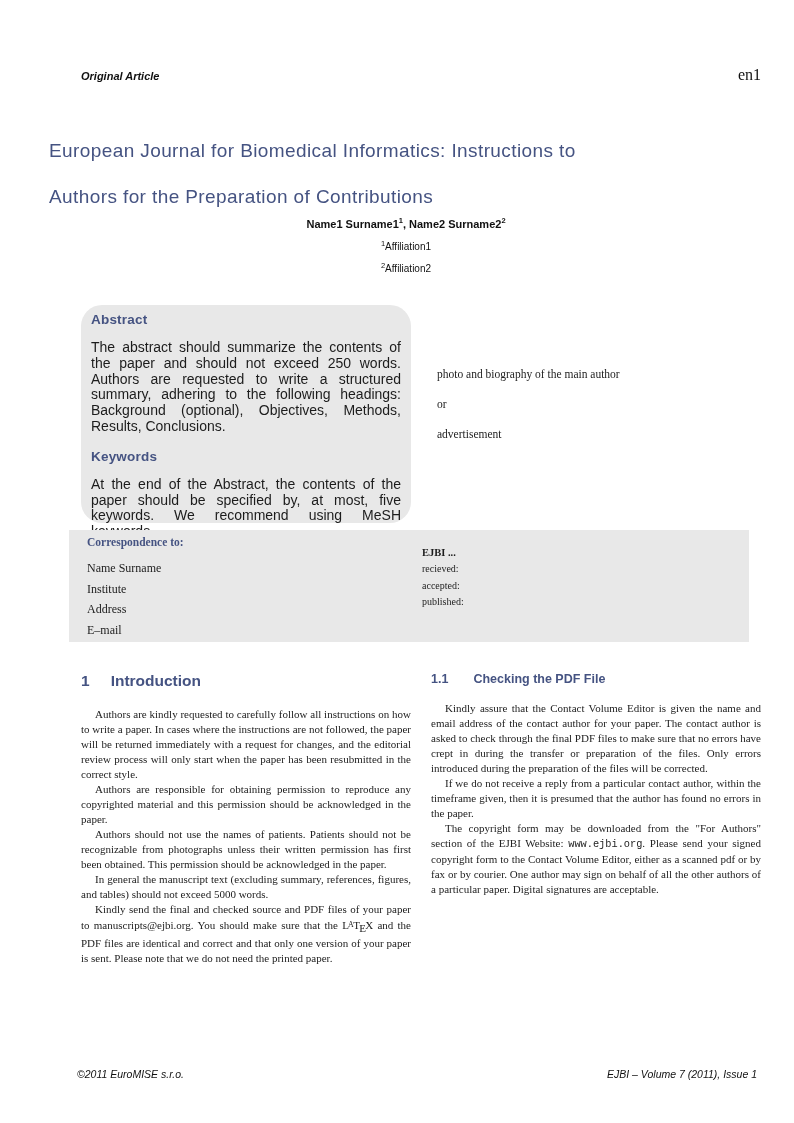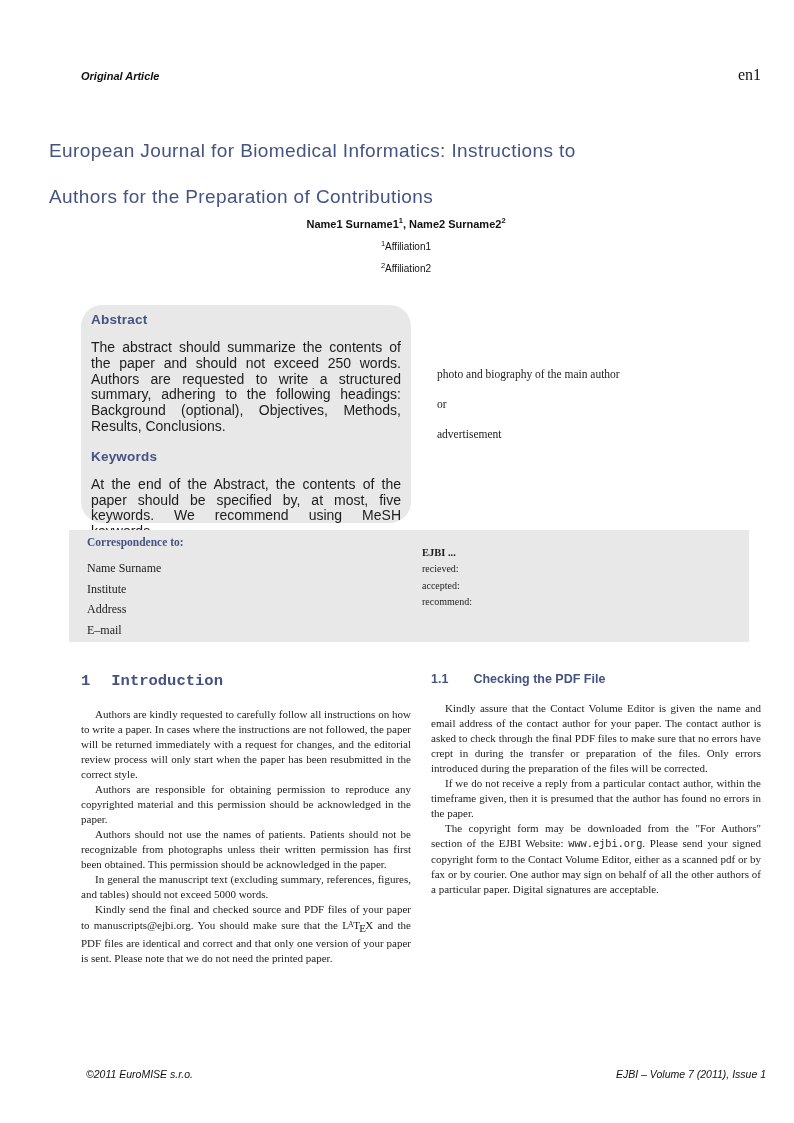--- a/index.html
+++ b/index.html
@@ -76,21 +76,21 @@
   .corr-lines { margin-top: 13px; font-size: 12px; color: #1c1c1c; }
   .corr-lines div { margin-bottom: 5.5px; }
   .corr-right { position: absolute; left: 353px; top: 17px; font-size: 10px; color: #1c1c1c; }
   .corr-right .jlabel { font-weight: bold; font-size: 10.5px; margin-bottom: 5px; }
   .corr-right div { margin-bottom: 5.5px; }
 
   
   .col-left  { position: absolute; left: 72px;  top: 672px; width: 330px; }
   .col-right { position: absolute; left: 422px; top: 672px; width: 330px; }
   .sec-h1 {
-    font-family: Liberation Mono, monospace; font-weight: bold;
+    font-family: Liberation Sans, sans-serif; font-weight: bold;
     color: var(--accent); font-size: 15.5px; margin-bottom: 17px;
   }
   .sec-h1 .sec-num { display: inline-block; margin-right: 21px; }
   .sec-h2 {
     font-family: "Liberation Sans", sans-serif; font-weight: bold;
     color: var(--accent); font-size: 12.5px; margin-bottom: 15px;
   }
   .sec-h2 .sec-num { display: inline-block; margin-right: 25px; }
   .body-text p {
     font-family: "Liberation Serif", serif;
@@ -98,21 +98,21 @@
     text-indent: 14px; color: #222;
   }
   .sec-h2.spaced { margin-top: 16px; }
   .mono { font-family: "Liberation Mono", monospace; font-size: 10.3px; }
   
   .latex-a { font-size: 0.72em; vertical-align: 0.28em; margin-left: -0.12em; margin-right: -0.06em; }
   .latex-e { vertical-align: -0.22em; margin-left: -0.08em; margin-right: -0.06em; }
 
   
   .ftr {
-    position: absolute; left: 77px; top: 1068px; width: 680px;
+    position: absolute; left: 68px; top: 1068px; width: 680px;
     display: flex; justify-content: space-between; align-items: baseline;
     font-family: "Liberation Sans", sans-serif; font-style: italic;
     font-size: 10.5px; color: #111;
   }
 </style>
 </head>
 <body>
 
 <div class="page">
 
@@ -156,21 +156,21 @@
     <div class="corr-lines">
       <div>Name Surname</div>
       <div>Institute</div>
       <div>Address</div>
       <div>E–mail</div>
     </div>
     <div class="corr-right">
       <div class="jlabel">EJBI ...</div>
       <div>recieved:</div>
       <div>accepted:</div>
-      <div>recommend:</div>
+      <div>published:</div>
     </div>
   </div>
 
   <div class="col-left">
     <div class="sec-h1">
       <span class="sec-num">1</span><span>Introduction</span>
     </div>
     <div class="body-text">
       <p>Authors are kindly requested to carefully follow all instructions on how to write a paper. In cases where the instructions are not followed, the paper will be returned immediately with a request for changes, and the editorial review process will only start when the paper has been resubmitted in the correct style.</p>
       <p>Authors are responsible for obtaining permission to reproduce any copyrighted material and this permission should be acknowledged in the paper.</p>

